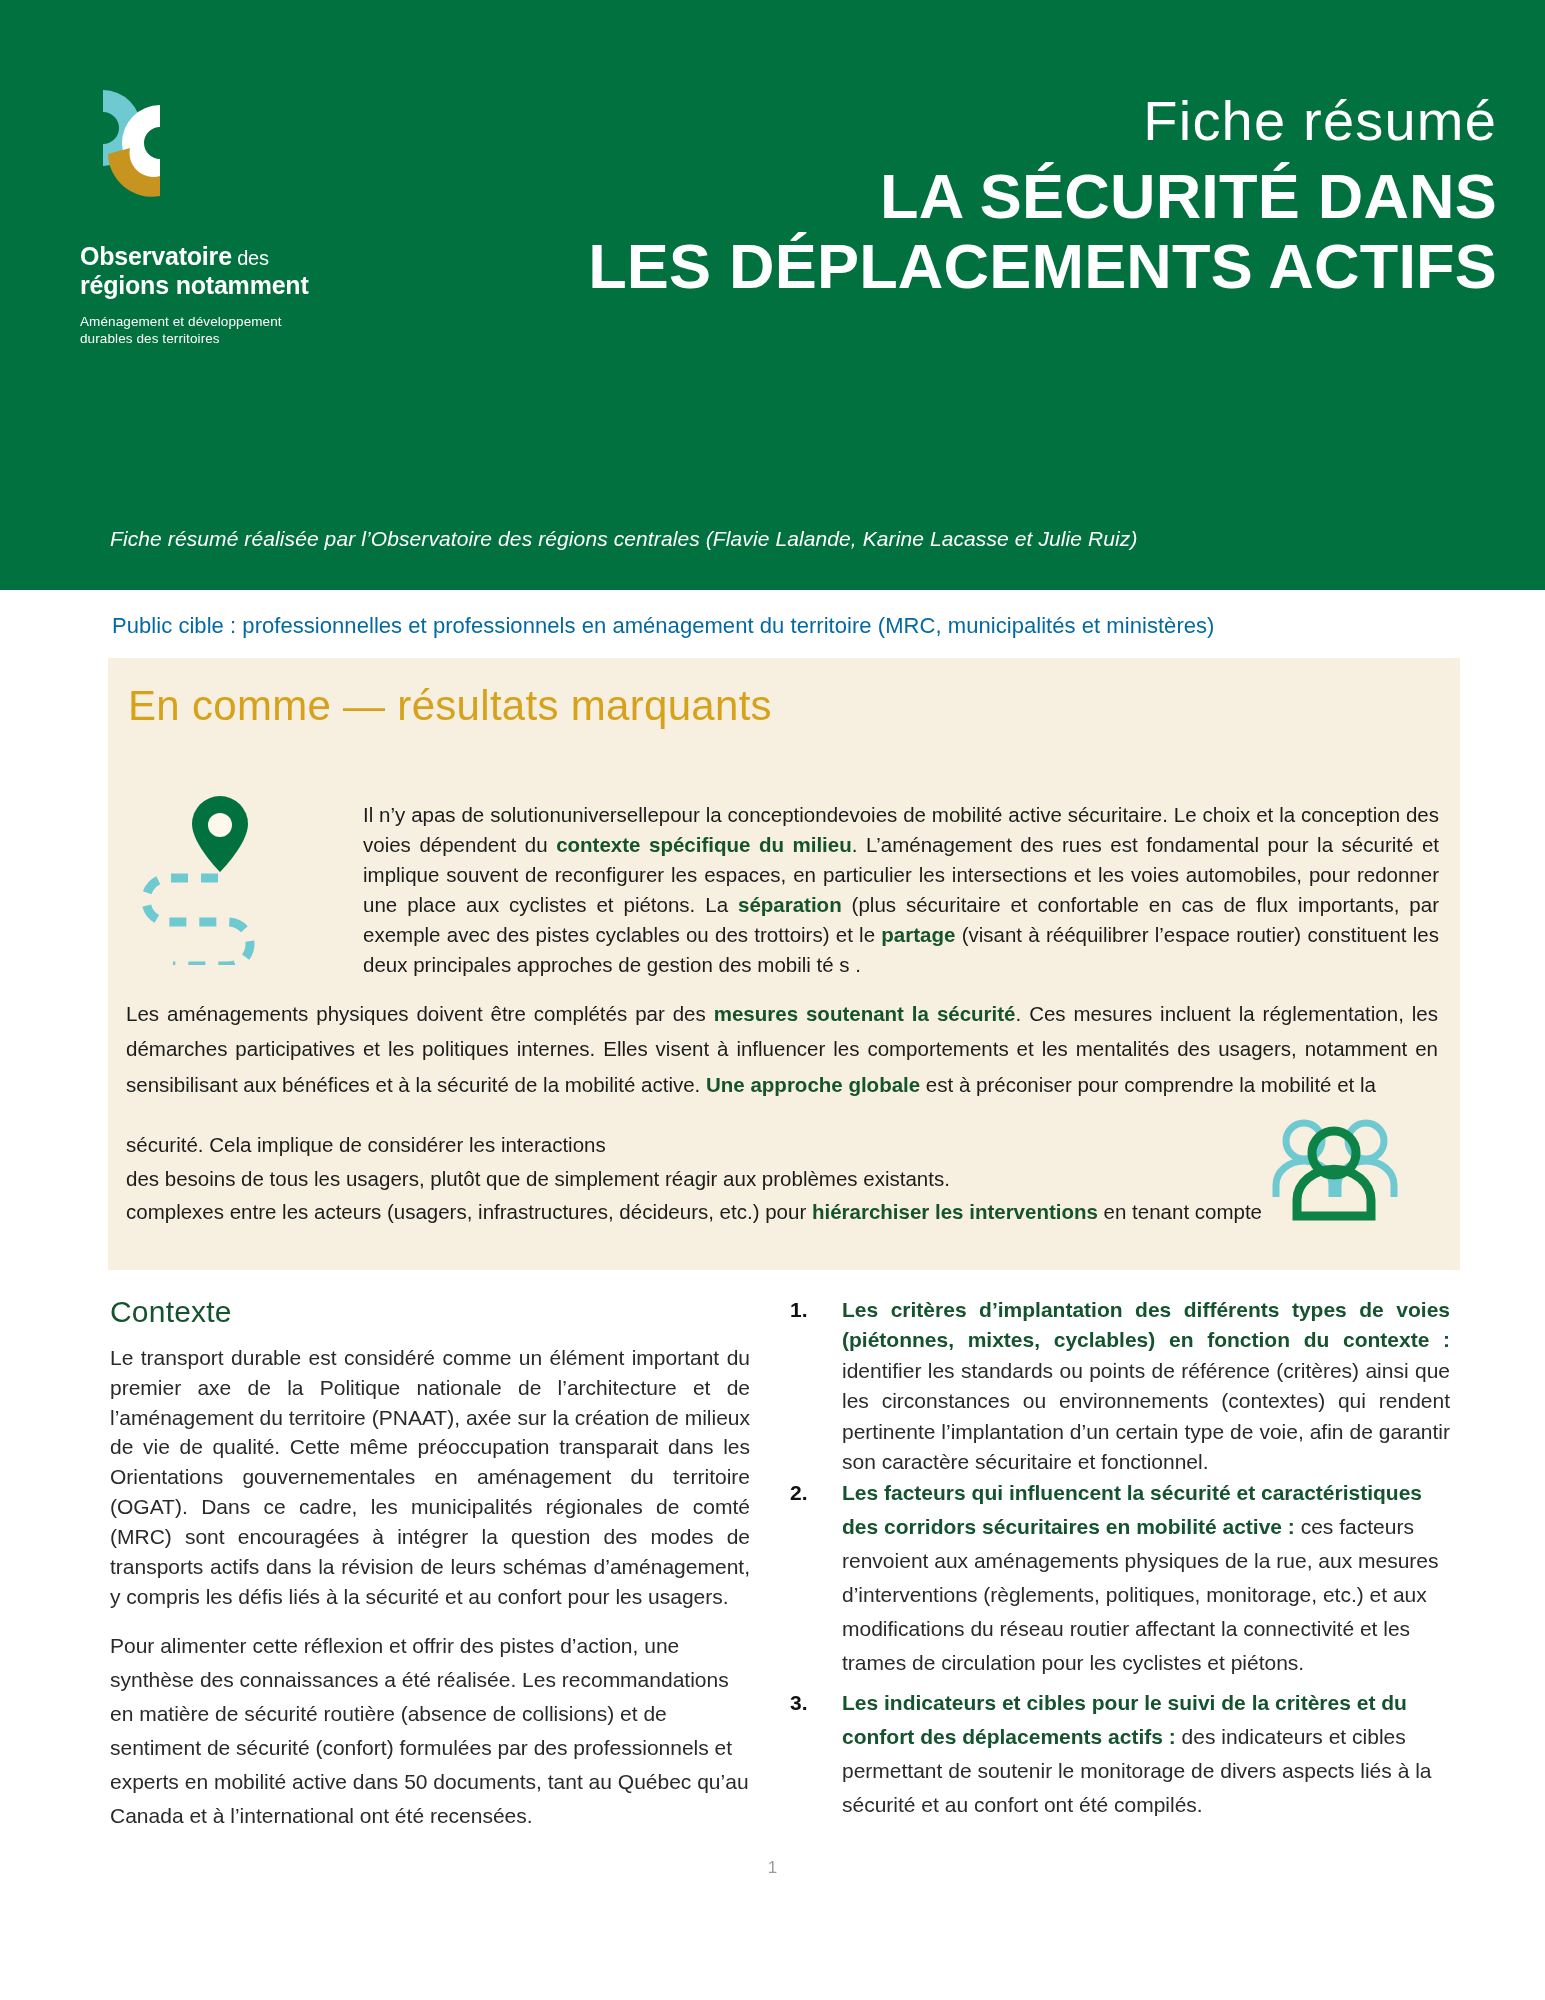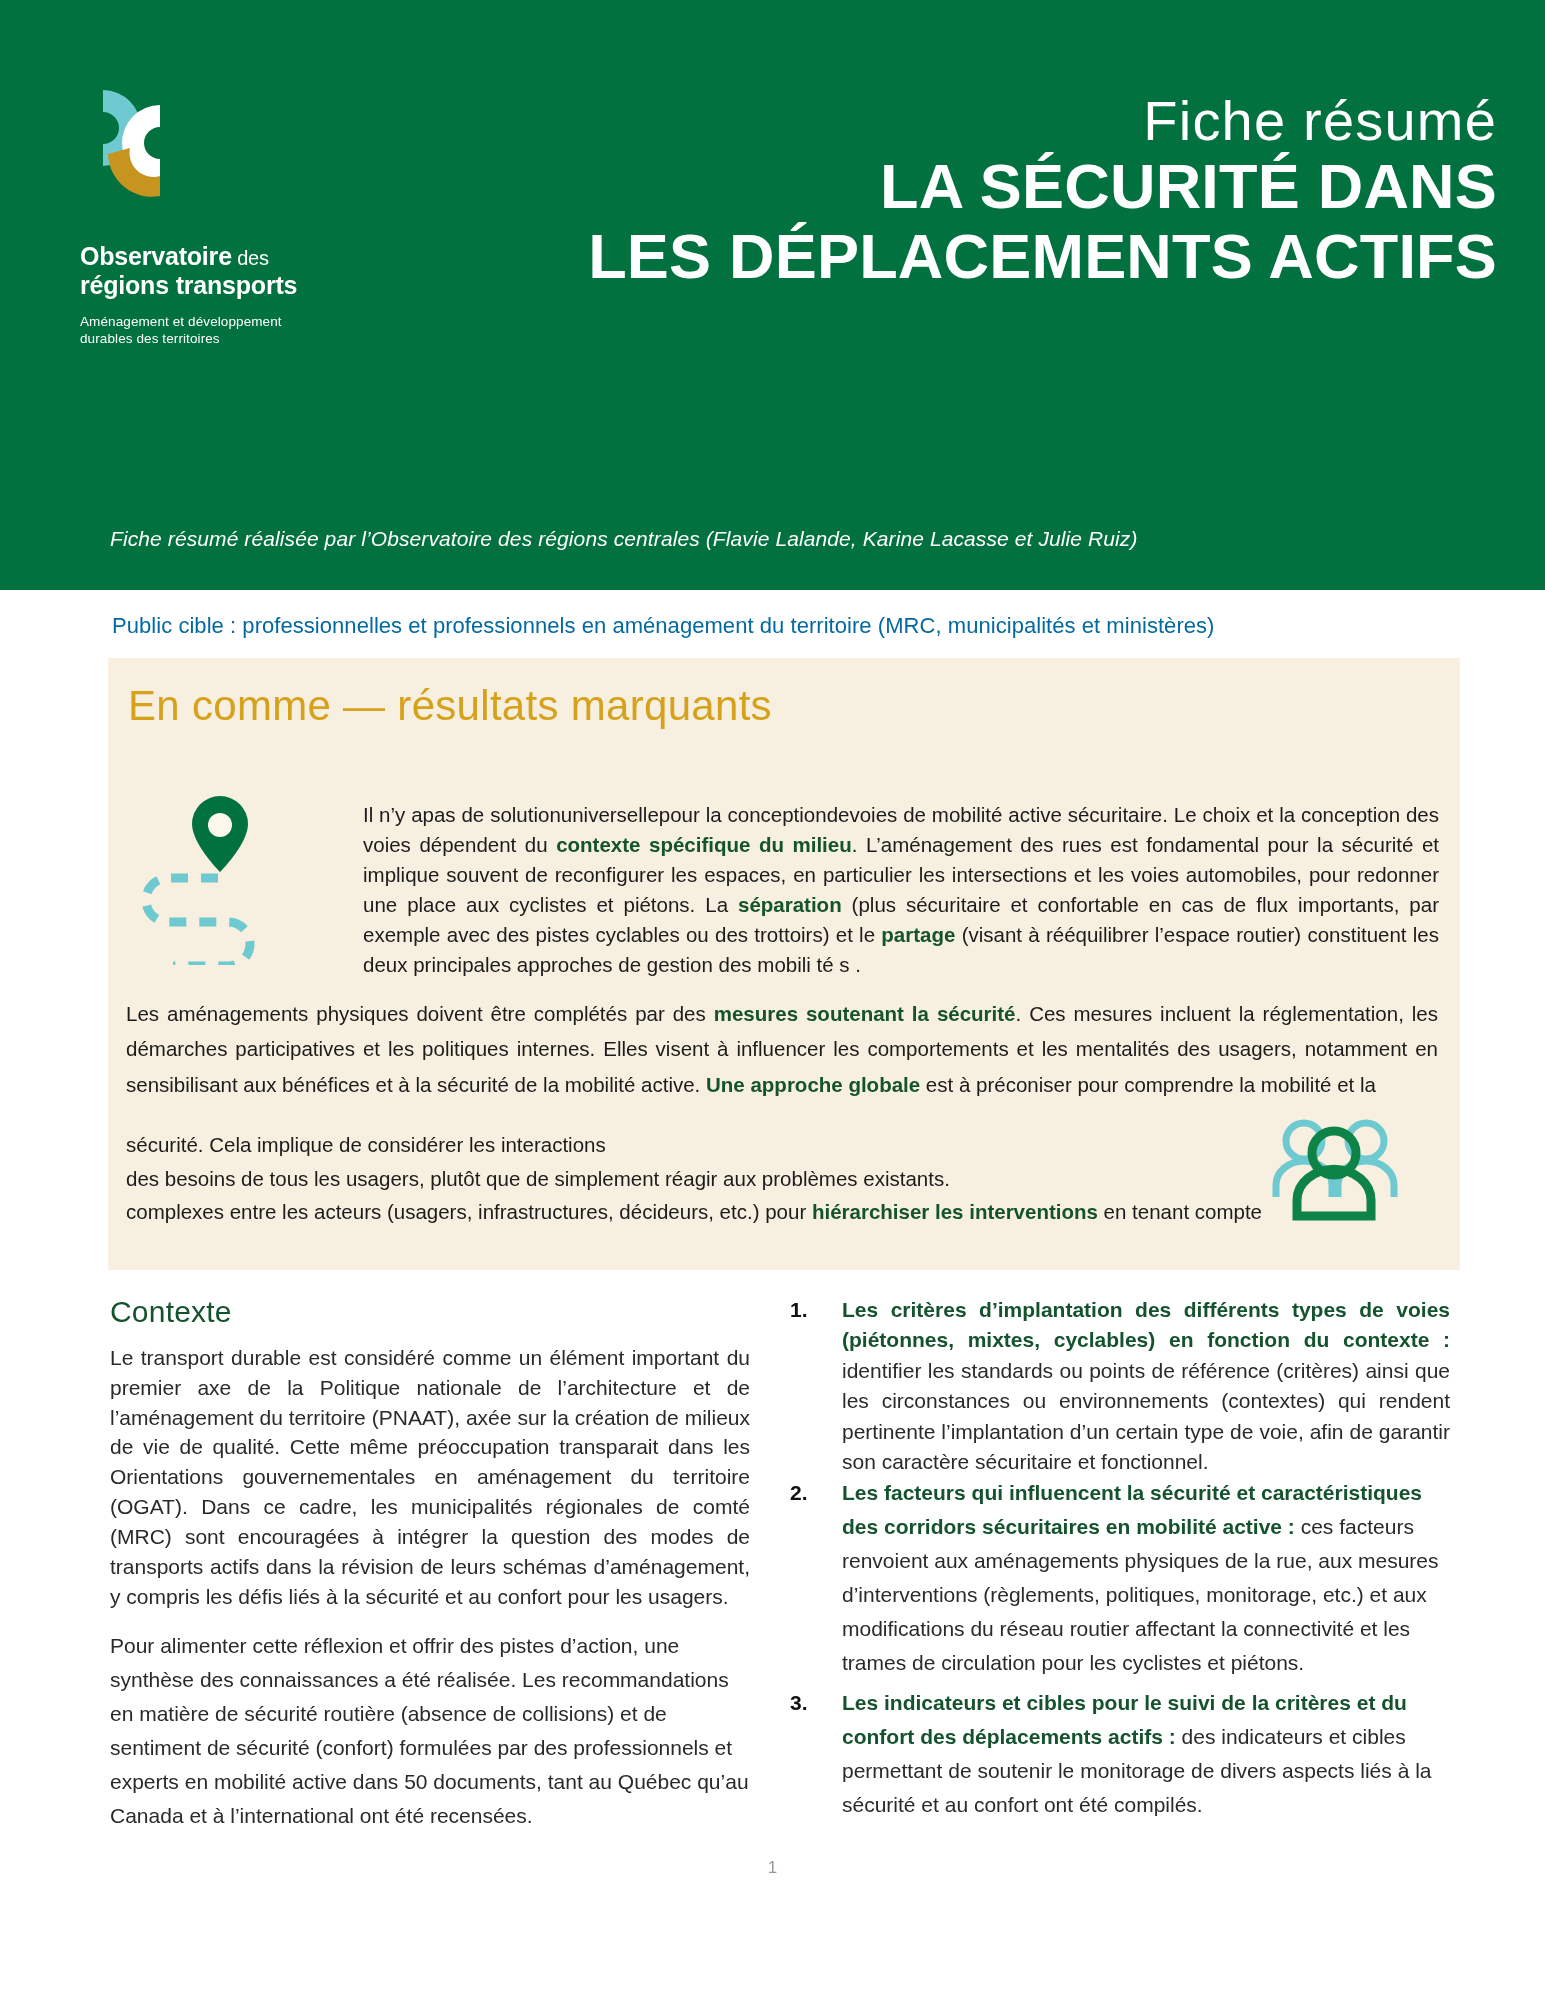--- a/index.html
+++ b/index.html
@@ -69,21 +69,21 @@
     top: 92px;
     width: 1100px;
     text-align: right;
     color: #ffffff;
   }
   .kicker {
     font-size: 56px;
     font-weight: 300;
     line-height: 1.05;
     letter-spacing: 1.2px;
-    margin-bottom: 0;
+    margin-bottom: 10px;
   }
   .main-title {
     font-size: 63px;
     font-weight: 700;
     line-height: 1.12;
     letter-spacing: 0.2px;
   }
   .main-title .tl { display: block; white-space: nowrap; }
 
   .byline {
@@ -254,21 +254,21 @@
 
         <path d="M17 2 A 38 38 0 0 1 17 78 L17 56 A 16 16 0 0 0 17 24 Z" fill="#6FC9D0"></path>
 
         <path d="M74 17 A 38 38 0 1 0 74 93 L74 71 A 16 16 0 1 1 74 39 Z" fill="#FFFFFF"></path>
 
         <path d="M22 66 A 44 44 0 0 0 74 108 L74 88 A 24 24 0 0 1 44 60 Z" fill="#C79420"></path>
       </svg>
     </div>
     <div class="logo-wordmark">
       <span>Observatoire</span><span class="light"> des</span><br>
-      <span>régions transports</span>
+      <span>régions notamment</span>
     </div>
     <div class="logo-tagline">
       <span>Aménagement et développement</span><br>
       <span>durables des territoires</span>
     </div>
   </div>
 
   <div class="header-titles">
     <div class="kicker">Fiche résumé</div>
     <div class="main-title">

